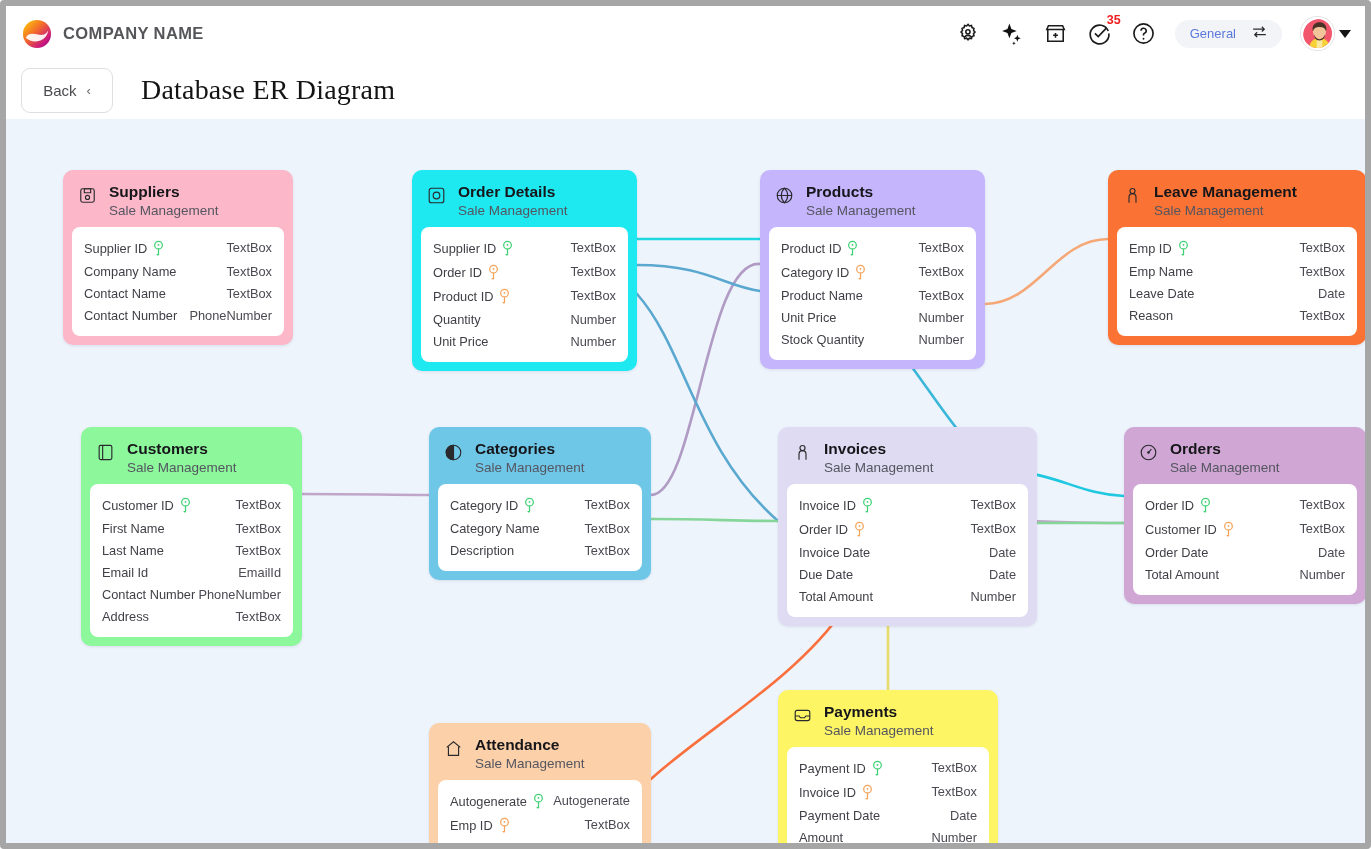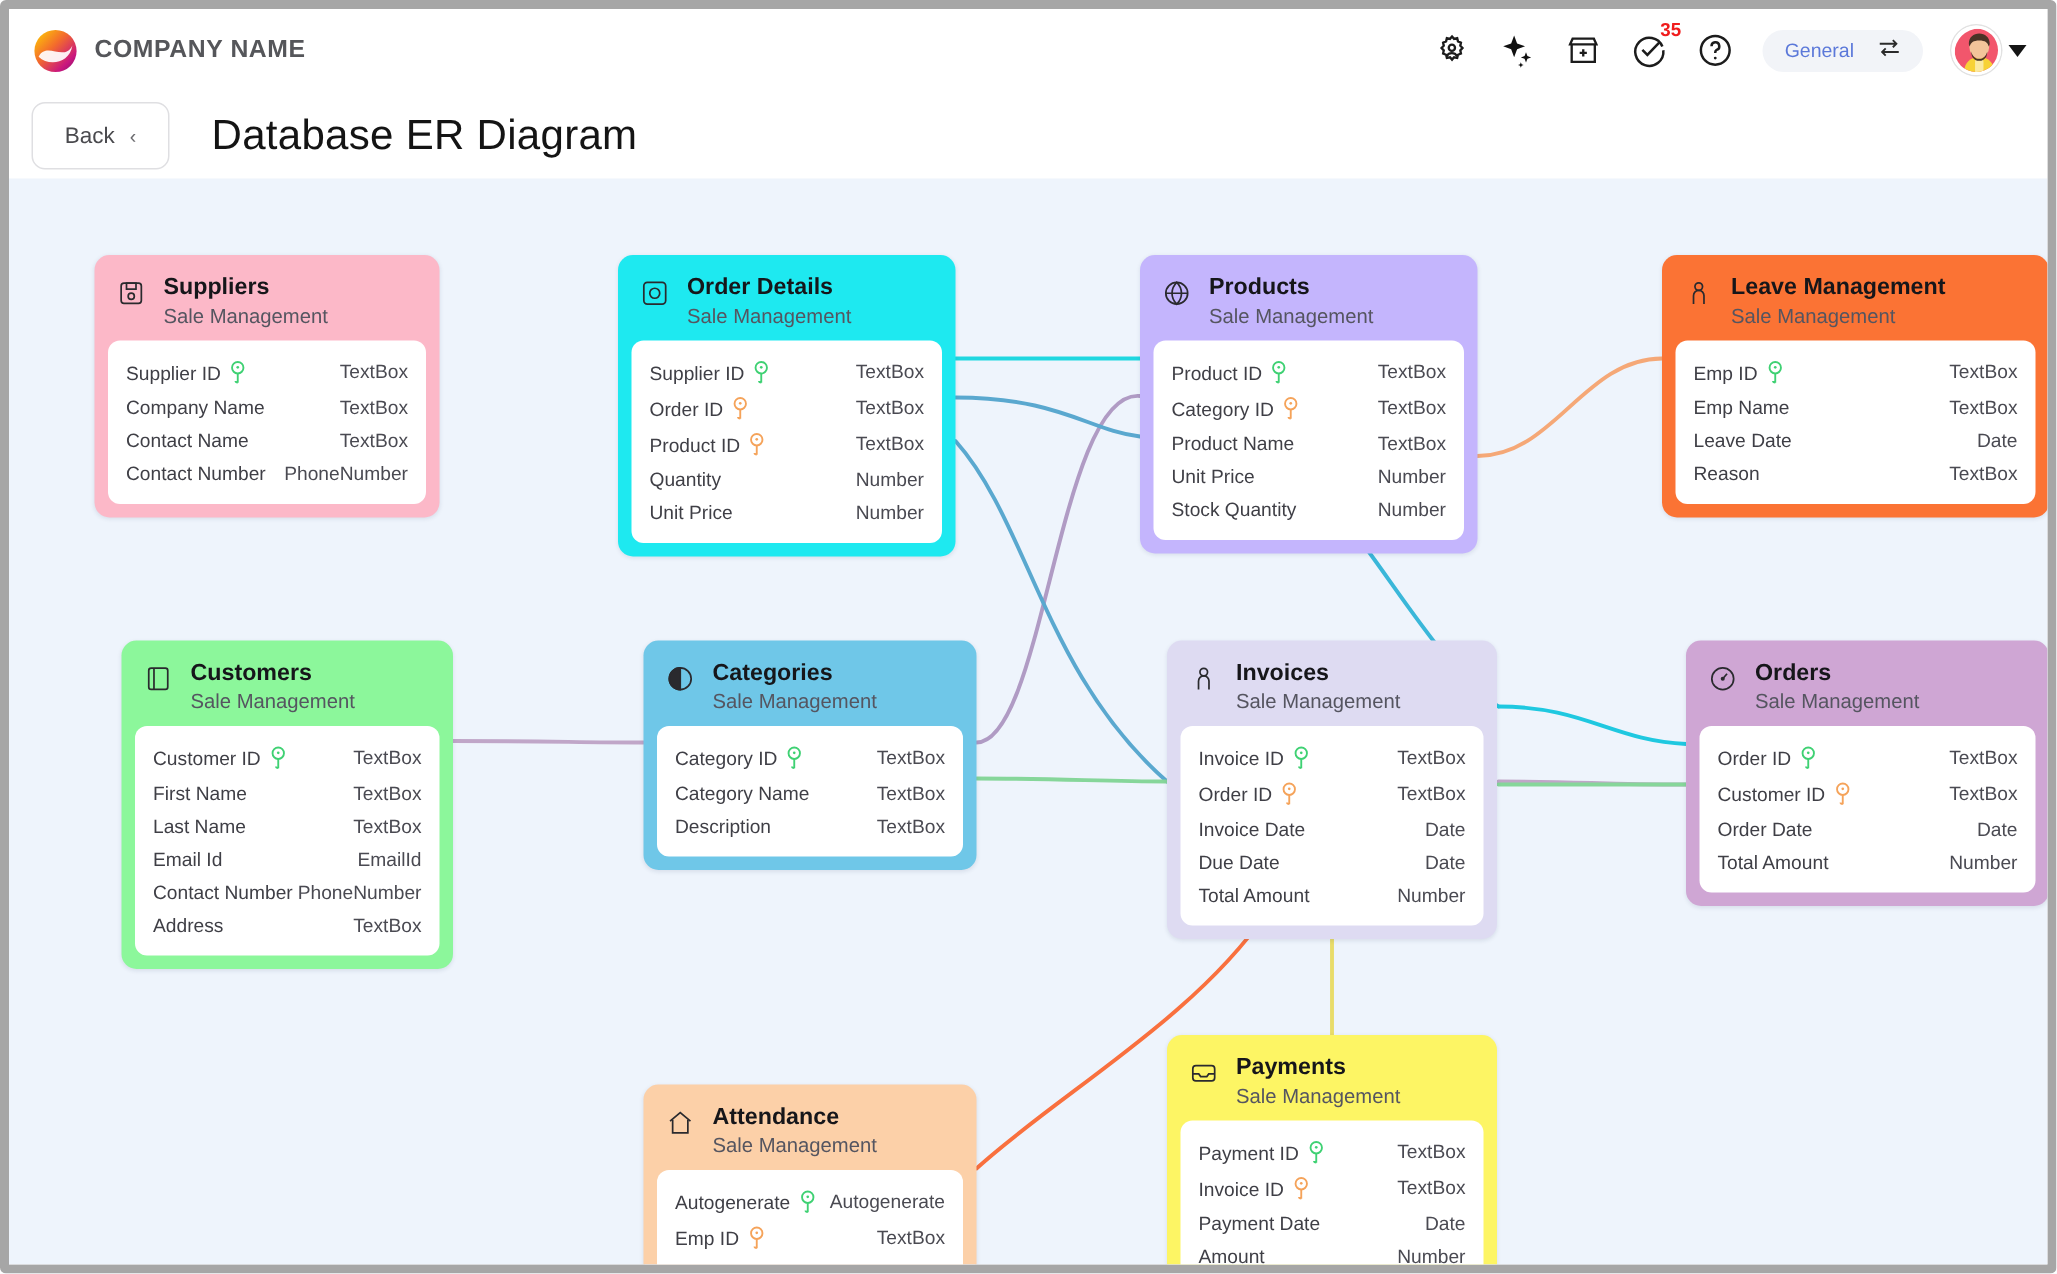--- a/index.html
+++ b/index.html
@@ -67,21 +67,21 @@
   .backbtn {
     width: 92px; height: 45px;
     border: 1px solid #dfdfe2; border-radius: 9px;
     background: #fff; display: flex; align-items: center;
     justify-content: center; gap: 10px;
     font-size: 15px; color: #4a4a4e;
   }
   .backbtn .chev { font-size: 13px; color: #6a6a6e; }
   .pagetitle {
     margin-left: 28px;
-    font-size: 28px; color: #141414; letter-spacing: .2px;
+    font-size: 28px; color: #141414; letter-spacing: .2px; font-family: Liberation Serif, serif;
   }
 
   
   .canvas {
     position: absolute; left: 0; top: 113px;
     width: 1359px; height: 724px;
     background: #eef4fc;
     overflow: hidden;
   }
   .edges { position: absolute; left: 0; top: 0; width: 1359px; height: 724px; }
@@ -514,21 +514,21 @@
               <span class="ftype">TextBox</span>
             </div>
             <div class="frow">
               <span class="fname">
                 <span>Description</span>
               </span>
               <span class="ftype">TextBox</span>
             </div>
           </div>
         </div>
-        <div class="card" style="left: 772px; top: 308px; width: 220px; background: rgb(222, 219, 242);">
+        <div class="card" style="left: 772px; top: 308px; width: 259px; background: rgb(222, 219, 242);">
           <div class="card-head">
             <span class="chead-icon"><svg viewBox="0 0 24 24" width="19" height="19" fill="none" stroke="#2a2a2e" stroke-width="1.45">
                 <circle cx="12" cy="6.4" r="3.2"></circle>
                 <path d="M7.6 21V14a4.4 4.4 0 0 1 8.8 0v7"></path>
               </svg></span>
             <span class="ctitles">
               <span class="ctitle">Invoices</span>
               <span class="csub">Sale Management</span>
             </span>
           </div>

